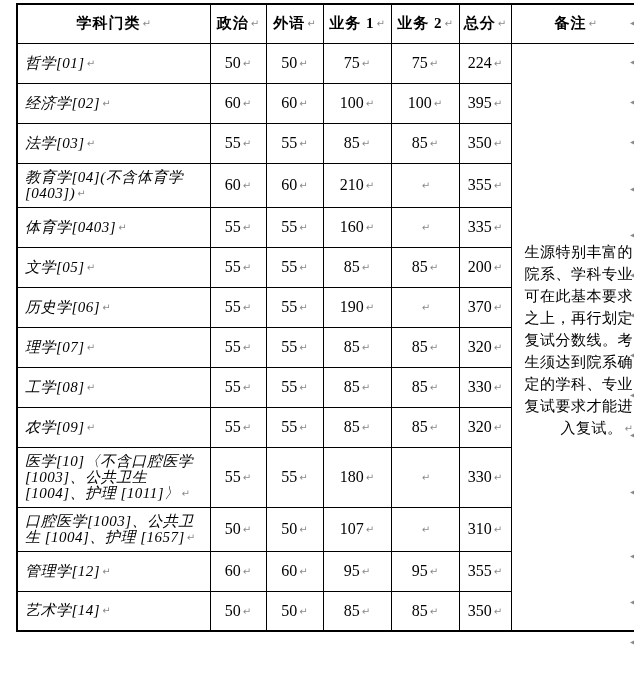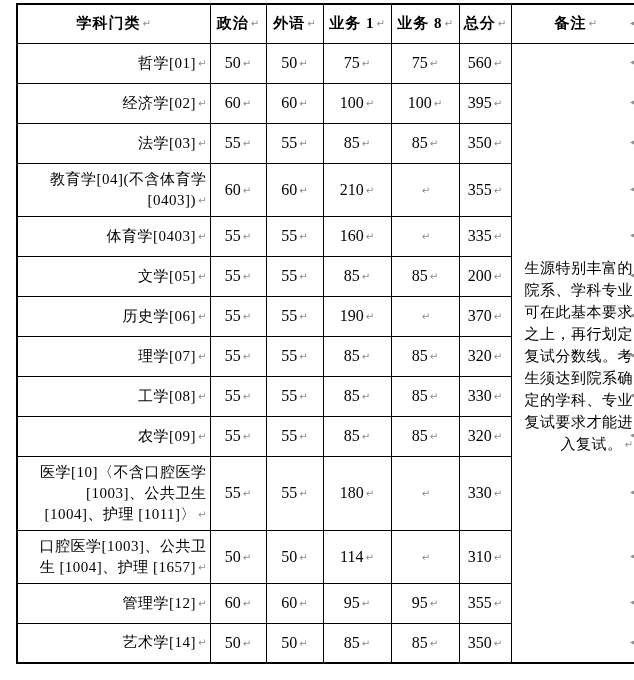--- a/index.html
+++ b/index.html
@@ -36,24 +36,25 @@
   tbody tr { height: 40px; }
   th {
     font-size: 15px;
     font-weight: bold;
     text-align: center;
     letter-spacing: 1px;
     padding: 0;
   }
   td.subject {
     font-size: 15px;
-    line-height: 21px;
-    text-align: right;
+    line-height: 16px;
+    text-align: left;
     padding: 5px 3px 5px 7px;
     letter-spacing: 0.5px;
+    font-style: italic;
   }
   td.num {
     font-size: 16px;
     text-align: center;
     padding: 0;
   }
   td.remark {
     vertical-align: middle;
     padding: 8px 7px 0 8px;
     font-size: 15px;
@@ -99,33 +100,33 @@
       <col style="width:68px">
       <col style="width:52px">
       <col style="width:130px">
     </colgroup>
     <thead>
       <tr>
           <th><span>学科门类</span><span class="mark">↵</span></th>
           <th><span>政治</span><span class="mark">↵</span></th>
           <th><span>外语</span><span class="mark">↵</span></th>
           <th><span>业务 1</span><span class="mark">↵</span></th>
-          <th><span>业务 8</span><span class="mark">↵</span></th>
+          <th><span>业务 2</span><span class="mark">↵</span></th>
           <th><span>总分</span><span class="mark">↵</span></th>
           <th><span>备注</span><span class="mark">↵</span></th>
         </tr>
     </thead>
     <tbody>
         <tr>
           <td class="subject"><span>哲学[01]</span><span class="mark">↵</span></td>
           <td class="num"><span>50</span><span class="mark">↵</span></td>
           <td class="num"><span>50</span><span class="mark">↵</span></td>
           <td class="num"><span>75</span><span class="mark">↵</span></td>
           <td class="num"><span>75</span><span class="mark">↵</span></td>
-          <td class="num"><span>560</span><span class="mark">↵</span></td>
+          <td class="num"><span>224</span><span class="mark">↵</span></td>
           <td class="remark" rowspan="14"><span>生源特别丰富的院系、学科专业可在此基本要求之上，再行划定复试分数线。考生须达到院系确定的学科、专业复试要求才能进入复试。</span><span class="mark">↵</span></td>
         </tr>
         <tr>
           <td class="subject"><span>经济学[02]</span><span class="mark">↵</span></td>
           <td class="num"><span>60</span><span class="mark">↵</span></td>
           <td class="num"><span>60</span><span class="mark">↵</span></td>
           <td class="num"><span>100</span><span class="mark">↵</span></td>
           <td class="num"><span>100</span><span class="mark">↵</span></td>
           <td class="num"><span>395</span><span class="mark">↵</span></td>
         </tr>
@@ -198,21 +199,21 @@
           <td class="num"><span>55</span><span class="mark">↵</span></td>
           <td class="num"><span>55</span><span class="mark">↵</span></td>
           <td class="num"><span>180</span><span class="mark">↵</span></td>
           <td class="num"><span></span><span class="mark">↵</span></td>
           <td class="num"><span>330</span><span class="mark">↵</span></td>
         </tr>
         <tr>
           <td class="subject"><span>口腔医学[1003]、公共卫生 [1004]、护理 [1657]</span><span class="mark">↵</span></td>
           <td class="num"><span>50</span><span class="mark">↵</span></td>
           <td class="num"><span>50</span><span class="mark">↵</span></td>
-          <td class="num"><span>114</span><span class="mark">↵</span></td>
+          <td class="num"><span>107</span><span class="mark">↵</span></td>
           <td class="num"><span></span><span class="mark">↵</span></td>
           <td class="num"><span>310</span><span class="mark">↵</span></td>
         </tr>
         <tr>
           <td class="subject"><span>管理学[12]</span><span class="mark">↵</span></td>
           <td class="num"><span>60</span><span class="mark">↵</span></td>
           <td class="num"><span>60</span><span class="mark">↵</span></td>
           <td class="num"><span>95</span><span class="mark">↵</span></td>
           <td class="num"><span>95</span><span class="mark">↵</span></td>
           <td class="num"><span>355</span><span class="mark">↵</span></td>

